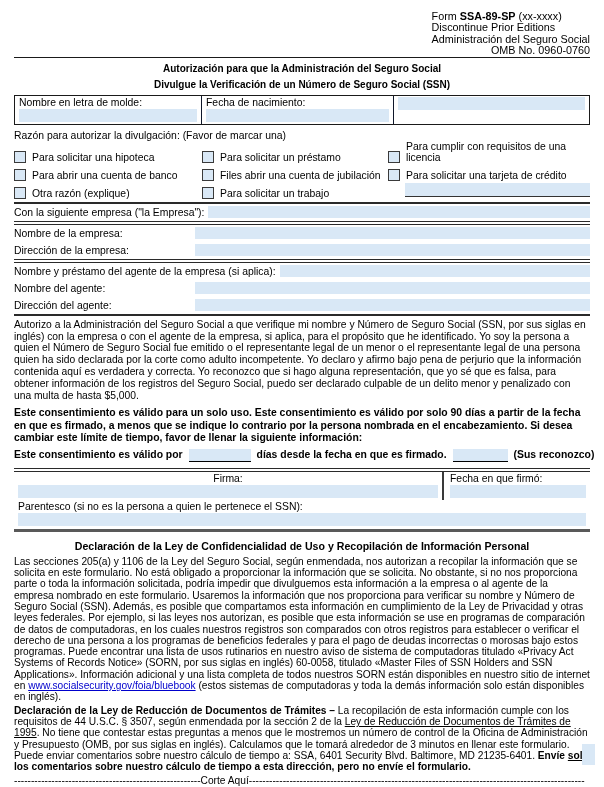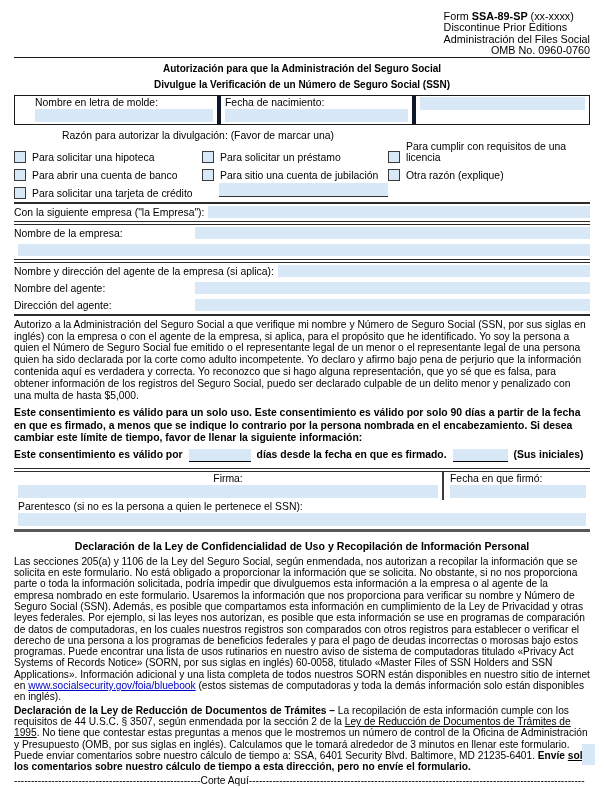--- a/index.html
+++ b/index.html
@@ -10,27 +10,27 @@
   .u{text-decoration:underline;}
   
   .hdr{display:flex;justify-content:space-between;align-items:flex-end;font-size:10.8px;line-height:11.4px;flex-direction:column;}
   .hr-thin{border-top:1px solid #1a1a1a;height:0;}
   .sep-medium{border-top:2px solid #2a2a2a;height:0;margin:0;}
   .sep-double{border-top:1px solid #2a2a2a;border-bottom:1px solid #2a2a2a;height:2px;}
   .sep-thick{border-top:3px solid #595959;height:0;}
   .title{text-align:center;font-weight:bold;font-size:10px;line-height:16px;padding:3px 0 2px;}
   
   .id-table{display:flex;border:1px solid #1a1a1a;}
-  .id-cell{border-left:4px solid #0f172a;padding:1px 4px 2px 4px;}
+  .id-cell{border-left:1px solid #0f172a;padding:1px 4px 2px 4px;}
   .id-cell:first-child{border-left:none;}
-  .id-c1{width:178px;margin-left:16px;}.id-c2{width:183px;}.id-c3{flex:1;}
+  .id-c1{width:178px;}.id-c2{width:183px;}.id-c3{flex:1;}
   .lbl{font-size:10.4px;line-height:12px;}
   .input{background:#d9e8f6;height:13px;}
   
-  .reason-label{font-size:10.4px;margin-top:5px;line-height:12px;margin-left:48px;}
+  .reason-label{font-size:10.4px;margin-top:5px;line-height:12px;}
   .chk-grid{display:grid;grid-template-columns:188px 186px 1fr;margin-top:3px;margin-bottom:3px;}
   .chk-item{display:flex;align-items:flex-end;gap:6px;height:18px;font-size:10.4px;}
   .checkbox{width:10px;height:10px;border:1px solid #3a3a3a;background:#d9e8f6;flex:none;}
   .otra-input{margin-left:17px;height:13px;background:#d9e8f6;border-bottom:1px solid #333;align-self:end;margin-bottom:2px;}
   
   .frow{display:flex;align-items:center;height:17px;font-size:10.4px;}
   .frow .input{flex:1;height:12px;margin-left:4px;}
   .lblw{width:177px;flex:none;}
   
   .para{font-size:10.3px;line-height:11.9px;margin-top:3px;}
@@ -51,21 +51,21 @@
 </head>
 <body>
 
 <div class="page">
   <div class="inner">
 
     <div class="hdr">
       <div>
         <div><span>Form </span><span class="b">SSA-89-SP</span><span> (xx-xxxx)</span></div>
         <div>Discontinue Prior Editions</div>
-        <div>Administración del Files Social</div>
+        <div>Administración del Seguro Social</div>
       </div>
       <div>OMB No. 0960-0760</div>
     </div>
     <div class="hr-thin"></div>
 
     <div class="title">
       <div>Autorización para que la Administración del Seguro Social</div>
       <div>Divulgue la Verificación de un Número de Seguro Social (SSN)</div>
     </div>
 
@@ -96,51 +96,56 @@
       <div class="chk-item">
           <span class="checkbox"></span>
           <span>Para cumplir con requisitos de una licencia</span>
         </div>
       <div class="chk-item">
           <span class="checkbox"></span>
           <span>Para abrir una cuenta de banco</span>
         </div>
       <div class="chk-item">
           <span class="checkbox"></span>
-          <span>Para sitio una cuenta de jubilación</span>
+          <span>Files abrir una cuenta de jubilación</span>
+        </div>
+      <div class="chk-item">
+          <span class="checkbox"></span>
+          <span>Para solicitar una tarjeta de crédito</span>
         </div>
       <div class="chk-item">
           <span class="checkbox"></span>
           <span>Otra razón (explique)</span>
         </div>
       <div class="chk-item">
           <span class="checkbox"></span>
-          <span>Para solicitar una tarjeta de crédito</span>
+          <span>Para solicitar un trabajo</span>
         </div>
       <div class="otra-input"></div>
     </div>
 
     <div class="sep-medium"></div>
 
     <div class="frow">
       <span>Con la siguiente empresa ("la Empresa"):</span>
       <div class="input"></div>
     </div>
     <div class="sep-double"></div>
     <div class="frow">
       <span class="lblw">Nombre de la empresa:</span>
       <div class="input"></div>
     </div>
     <div class="sep-thin"></div>
     <div class="frow">
+      <span class="lblw">Dirección de la empresa:</span>
       <div class="input"></div>
     </div>
     <div class="sep-double"></div>
     <div class="frow">
-      <span>Nombre y dirección del agente de la empresa (si aplica):</span>
+      <span>Nombre y préstamo del agente de la empresa (si aplica):</span>
       <div class="input"></div>
     </div>
     <div class="sep-thin"></div>
     <div class="frow">
       <span class="lblw">Nombre del agente:</span>
       <div class="input"></div>
     </div>
     <div class="sep-thin"></div>
     <div class="frow">
       <span class="lblw">Dirección del agente:</span>
@@ -150,21 +155,21 @@
 
     <div class="para">Autorizo a la Administración del Seguro Social a que verifique mi nombre y Número de Seguro Social (SSN, por sus siglas en inglés) con la empresa o con el agente de la empresa, si aplica, para el propósito que he identificado. Yo soy la persona a quien el Número de Seguro Social fue emitido o el representante legal de un menor o el representante legal de una persona quien ha sido declarada por la corte como adulto incompetente. Yo declaro y afirmo bajo pena de perjurio que la información contenida aquí es verdadera y correcta. Yo reconozco que si hago alguna representación, que yo sé que es falsa, para obtener información de los registros del Seguro Social, puedo ser declarado culpable de un delito menor y penalizado con una multa de hasta $5,000.</div>
 
     <div class="para-bold">Este consentimiento es válido para un solo uso. Este consentimiento es válido por solo 90 días a partir de la fecha en que es firmado, a menos que se indique lo contrario por la persona nombrada en el encabezamiento. Si desea cambiar este límite de tiempo, favor de llenar la siguiente información:</div>
 
     <div class="consent-line">
       <span>Este consentimiento es válido por</span>
       <span class="uinput" style="width:62px;margin:0 6px;"></span>
       <span>días desde la fecha en que es firmado.</span>
       <span class="uinput" style="width:55px;margin:0 6px;"></span>
-      <span>(Sus iniciales)</span>
+      <span>(Sus reconozco)</span>
     </div>
 
     <div class="sep-double"></div>
     <div class="sig-row">
       <div class="sig-main">
         <div class="lbl">Firma:</div>
         <div class="input"></div>
       </div>
       <div class="sig-date">
         <div class="lbl">Fecha en que firmó:</div>

